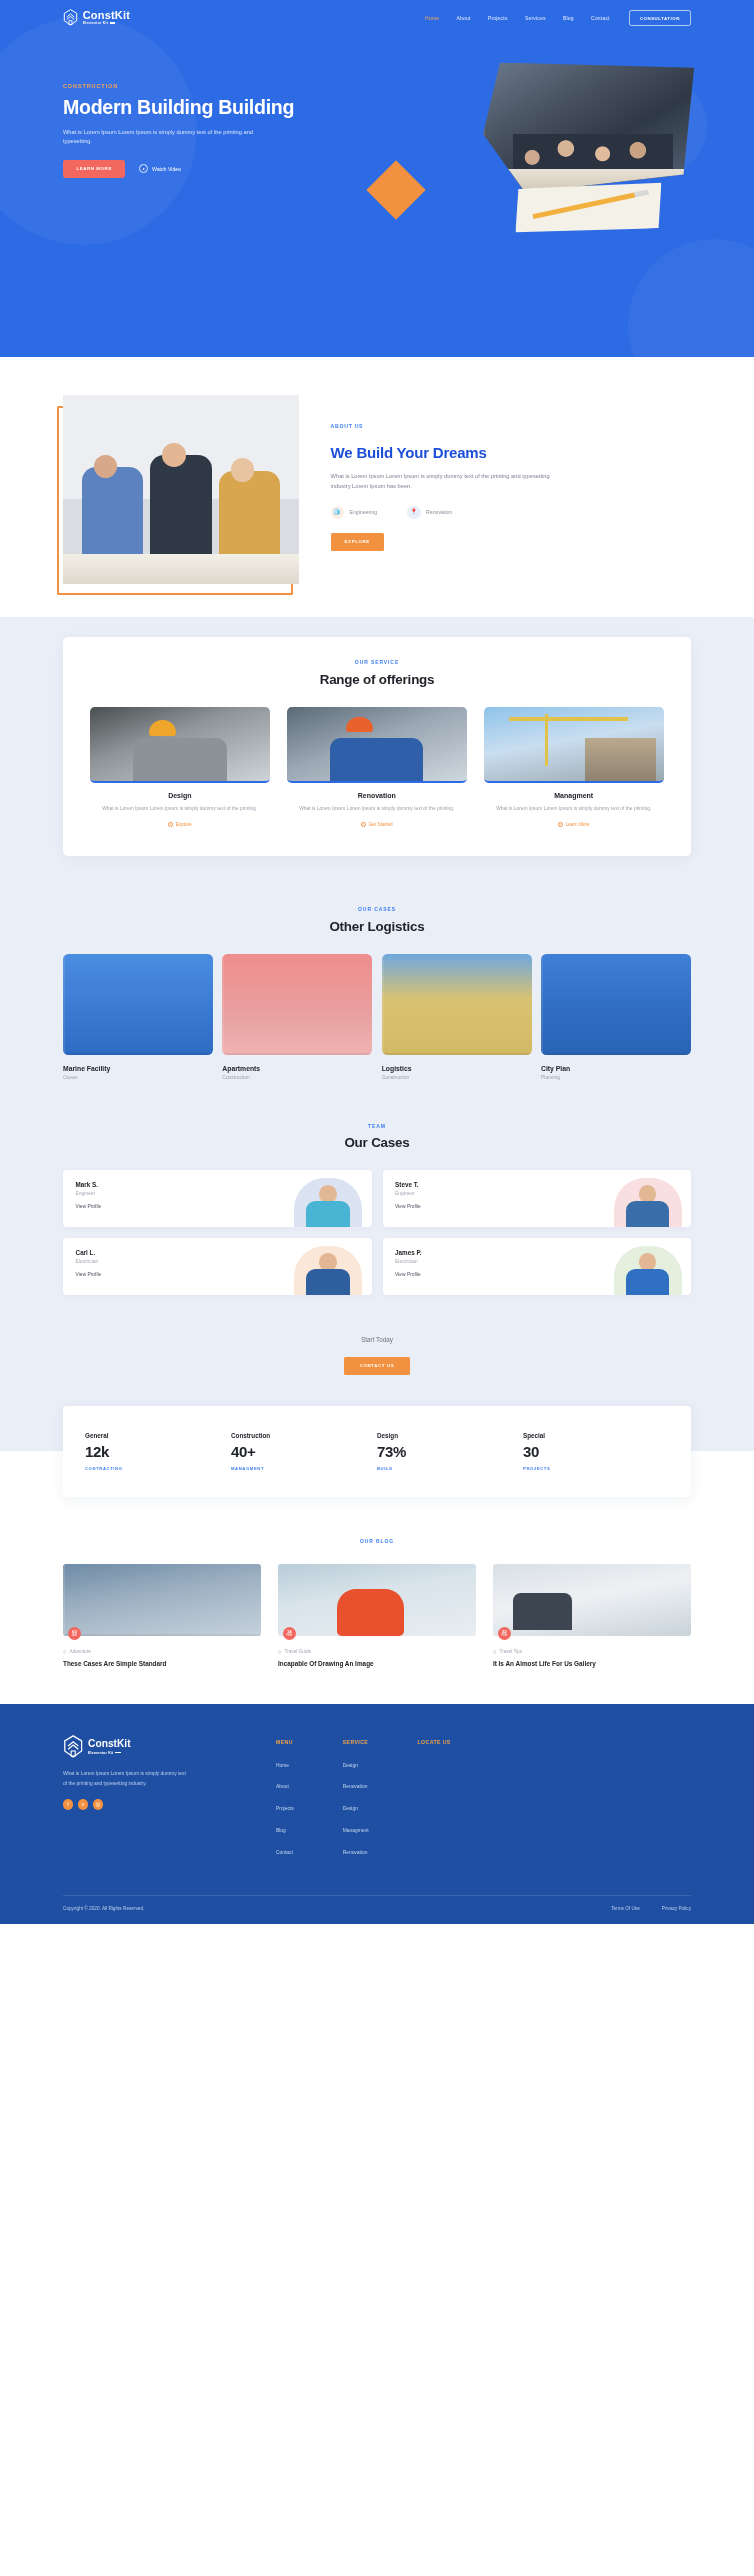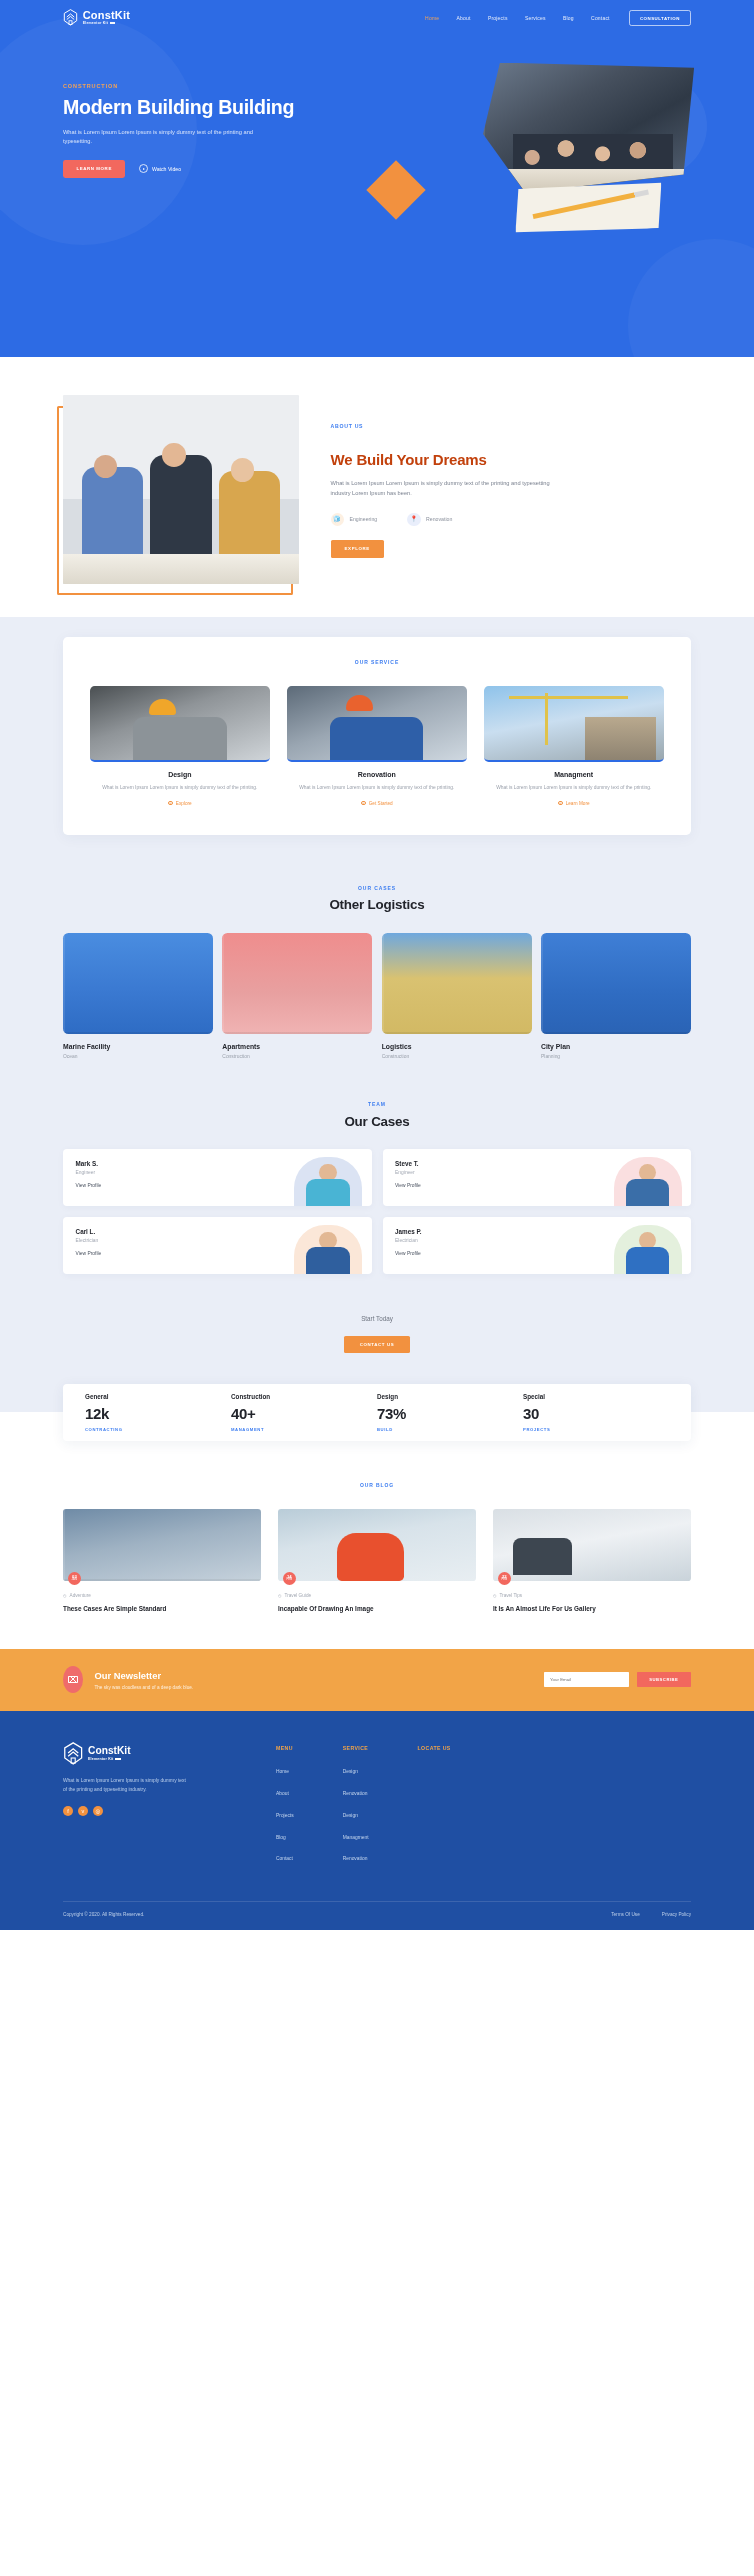--- a/index.html
+++ b/index.html
@@ -192,22 +192,22 @@
   .about-accent {
     position:absolute; left:-6.3px; top:11px; width:236px; height:189px;
     border:2.4px solid #f2913f; border-radius:1.6px; z-index:1;
   }
   .about-body { flex:1; padding-top:28px; }
   .about-eyebrow {
     font-size:5.2px; font-weight:bold; letter-spacing:0.7px; color:#3d7df0;
     text-transform:uppercase;
   }
   .about-title {
-    font-size:15px; line-height:1.22; font-weight:bold; color:#c2410c;
-    margin-top:22px; letter-spacing:-0.2px;
+    font-size:15px; line-height:1.22; font-weight:bold; color:#1d4ed8;
+    margin-top:15px; letter-spacing:-0.2px;
   }
   .about-text {
     margin-top:9.4px; font-size:5.7px; line-height:1.75; color:#7b8290; max-width:236px;
   }
   .about-feats { display:flex; gap:30px; margin-top:14px; }
   .feat { display:flex; align-items:center; gap:5.5px; }
   .feat-ico {
     width:13.4px;height:13.4px;border-radius:50%;
     display:flex;align-items:center;justify-content:center;font-size:6.3px;
   }
@@ -334,21 +334,21 @@
     margin-top:14px; background:#f2913f; color:#fff; border:none; border-radius:1.6px;
     padding:6.3px 15.7px; font-size:4.4px; font-weight:bold; letter-spacing:0.6px;
     cursor:pointer; font-family:"Liberation Sans", sans-serif;
   }
 
   
   .stats-zone { position:relative; background:linear-gradient(180deg,#eaeef7 0 50%, #fff 50% 100%); padding:0 63px; }
   .stats {
     background:#fff; border-radius:3.9px;
     box-shadow:0 2.4px 12.6px rgba(35,55,100,.07);
-    display:flex; padding:9px 22px;
+    display:flex; padding:26px 22px;
   }
   .stat { flex:1; }
   .stat-label { font-size:6.3px; font-weight:bold; color:#22242b; }
   .stat-value { margin-top:4.7px; font-size:15px; font-weight:bold; color:#22242b; letter-spacing:-0.4px; }
   .stat-cat {
     margin-top:5.5px; font-size:4.2px; font-weight:bold; letter-spacing:0.6px; color:#3d7df0;
     text-transform:uppercase;
   }
 
   
@@ -538,20 +538,21 @@
           <span class="feat-label">Renovation</span>
         </div>
       </div>
       <button class="btn-orange">EXPLORE</button>
     </div>
   </section>
 
   <section class="services-wrap">
     <div class="services-card">
       <div class="sec-eyebrow">OUR SERVICE</div>
+      <h2 class="sec-title">Range of offerings</h2>
       <div class="service-grid">
 
         <div class="service">
           <div class="service-img s1">
               <span class="hat"></span>
               <span class="body"></span>
             </div>
           <div class="service-name">Design</div>
           <div class="service-desc">What is Lorem Ipsum Lorem Ipsum is simply dummy text of the printing.</div>
           <a href="#" class="service-link">
@@ -746,33 +747,20 @@
         <div class="post-meta">
           <span class="tag-ico">◷</span>
           <span class="post-cat">Travel Tips</span>
         </div>
         <h3 class="post-title">It Is An Almost Life For Us Gallery</h3>
       </article>
 
     </div>
   </section>
 
-  <section class="newsletter">
-    <div class="nl-icon">
-        <span class="nl-env"></span>
-      </div>
-    <div class="nl-copy">
-      <div class="nl-title">Our Newsletter</div>
-      <div class="nl-sub">The sky was cloudless and of a deep dark blue.</div>
-    </div>
-    <div class="nl-form">
-      <input class="nl-input" type="text" placeholder="Your Email" style="">
-      <button class="nl-btn">SUBSCRIBE</button>
-    </div>
-  </section>
 
   <footer class="footer">
     <div class="footer-top">
       <div class="f-brand">
         <div class="f-logo">
           <svg width="20.4" height="23.6" viewBox="0 0 24 28">
             <path d="M12 1 L22 7 L22 19 L12 26 L2 19 L2 7 Z" fill="none" stroke="#fff" stroke-width="1.5"></path>
             <path d="M6 13 L12 8 L18 13" fill="none" stroke="#fff" stroke-width="1.5"></path>
             <path d="M6 17 L12 12 L18 17" fill="none" stroke="#fff" stroke-width="1.5"></path>
             <rect x="9.6" y="19" width="4.8" height="6" fill="none" stroke="#fff" stroke-width="1.3"></rect>

